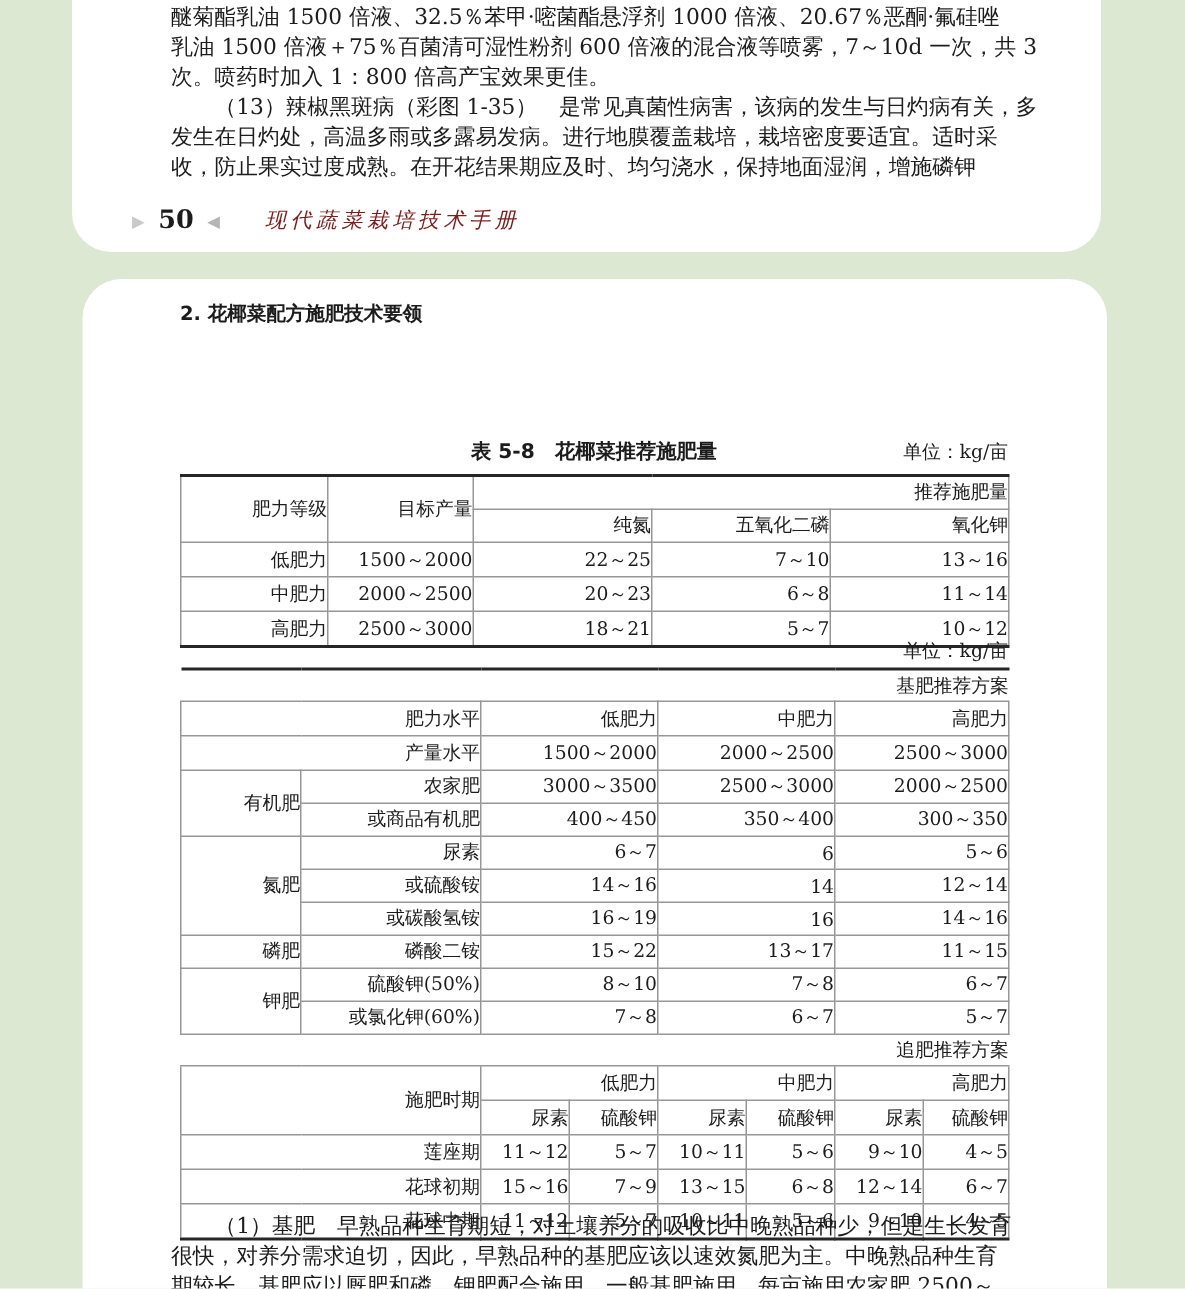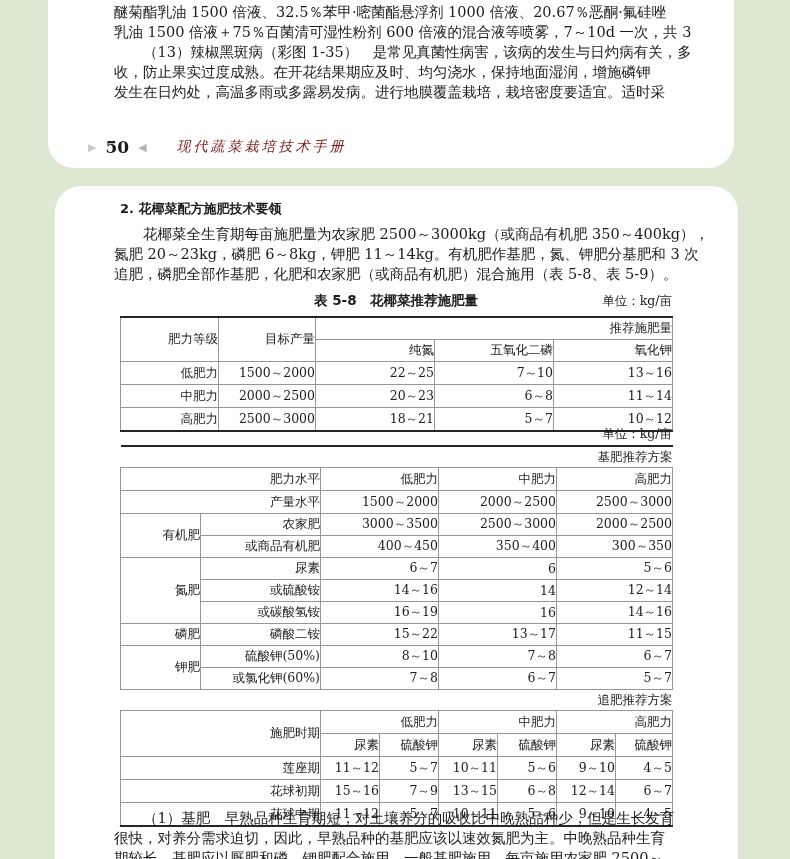--- a/index.html
+++ b/index.html
@@ -43,41 +43,37 @@
 </style>
 </head>
 <body>
 
 <div class="page">
 
   <div class="card top-card">
     <div class="top-text">
       <div class="bodyline">醚菊酯乳油 1500 倍液、32.5％苯甲·嘧菌酯悬浮剂 1000 倍液、20.67％恶酮·氟硅唑</div>
       <div class="bodyline">乳油 1500 倍液＋75％百菌清可湿性粉剂 600 倍液的混合液等喷雾，7～10d 一次，共 3</div>
+      <div class="bodyline">次。喷药时加入 1：800 倍高产宝效果更佳。</div>
       <div class="bodyline indent">（13）辣椒黑斑病（彩图 1-35）　是常见真菌性病害，该病的发生与日灼病有关，多</div>
+      <div class="bodyline">发生在日灼处，高温多雨或多露易发病。进行地膜覆盖栽培，栽培密度要适宜。适时采</div>
       <div class="bodyline">收，防止果实过度成熟。在开花结果期应及时、均匀浇水，保持地面湿润，增施磷钾</div>
-      <div class="bodyline">发生在日灼处，高温多雨或多露易发病。进行地膜覆盖栽培，栽培密度要适宜。适时采</div>
     </div>
     <div class="page-hdr">
       <span class="tri tri-r">▶</span>
       <span class="pagenum">50</span>
       <span class="tri tri-l">◀</span>
       <span class="booktitle">现代蔬菜栽培技术手册</span>
     </div>
   </div>
 
   <div class="card main-card">
 
     <div class="heading">2. 花椰菜配方施肥技术要领</div>
 
-    <div class="para para-intro">
-      <div class="bodyline indent">花椰菜全生育期每亩施肥量为农家肥 2500～3000kg（或商品有机肥 350～400kg），</div>
-      <div class="bodyline">氮肥 20～23kg，磷肥 6～8kg，钾肥 11～14kg。有机肥作基肥，氮、钾肥分基肥和 3 次</div>
-      <div class="bodyline">追肥，磷肥全部作基肥，化肥和农家肥（或商品有机肥）混合施用（表 5-8、表 5-9）。</div>
-    </div>
 
     <div class="cap-row cap58">
       <span class="cap">表 5-8　花椰菜推荐施肥量</span>
       <span class="unit">单位：kg/亩</span>
     </div>
 
     <table class="tbl t58">
       <colgroup>
         <col style="width:98px">
           <col style="width:97px">

